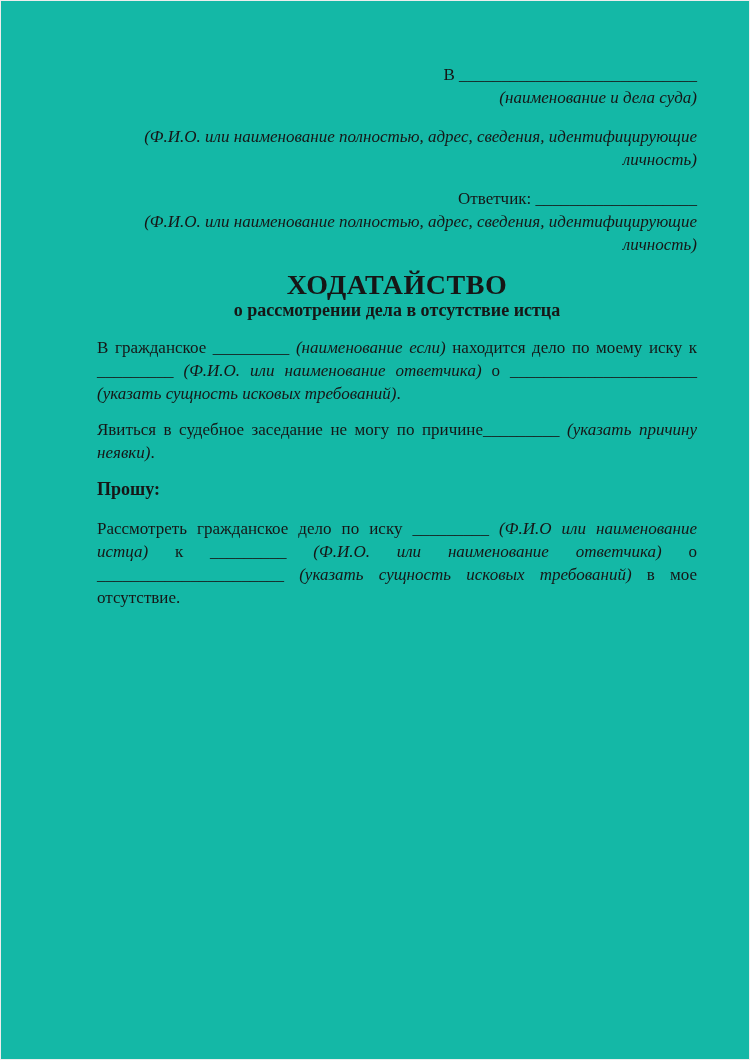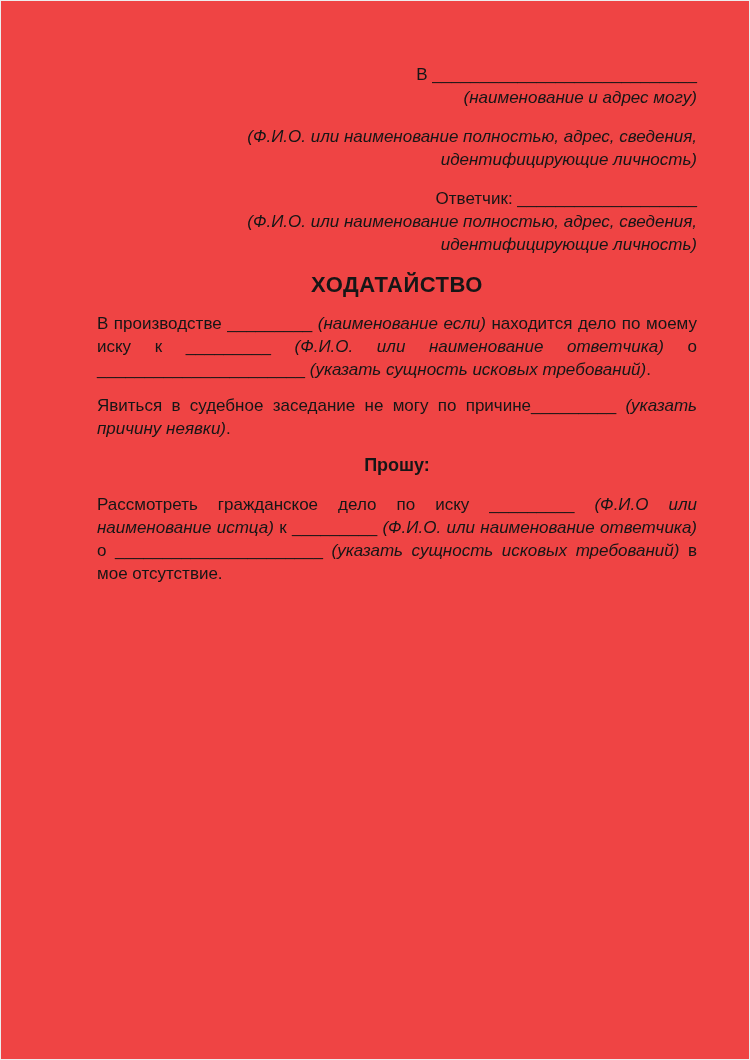--- a/index.html
+++ b/index.html
@@ -5,24 +5,24 @@
   html, body {
     margin: 0;
     padding: 0;
     background: #ffffff;
   }
   .page {
     position: relative;
     width: 750px;
     height: 1060px;
     box-sizing: border-box;
-    background: #ef4444;
+    background: #14b8a6;
     border: 1px solid #ededed;
     padding: 62px 52px 0 96px;
-    font-family: Liberation Sans, sans-serif;
+    font-family: Liberation Serif, serif;
     font-size: 17px;
     line-height: 23px;
     color: #161616;
   }
   
   .doc-header {
     text-align: right;
   }
   .field-line {
     white-space: nowrap;
@@ -31,67 +31,68 @@
     font-style: italic;
     margin-bottom: 16px;
   }
   
   .title-block {
     text-align: center;
     font-weight: bold;
     margin: 0 0 14px 0;
   }
   .doc-title {
-    font-size: 22px;
+    font-size: 28px;
     line-height: 26px;
     letter-spacing: 0.5px;
   }
   .doc-subtitle {
     font-size: 18px;
     line-height: 24px;
   }
   
   .para {
     margin: 0 0 13px 0;
     text-align: justify;
   }
   .para .it {
     font-style: italic;
   }
   .request-heading {
-    text-align: center;
+    text-align: left;
     font-weight: bold;
     font-size: 18px;
     line-height: 24px;
     margin: 4px 0 16px 0;
   }
   .signature {
     margin-top: 48px;
   }
 </style>
 </head>
 <body>
 
 <div class="page">
 
   <div class="doc-header">
     <div class="field-line">В ____________________________</div>
-    <div class="caption">(наименование и адрес могу)</div>
+    <div class="caption">(наименование и дела суда)</div>
 
     <div class="caption">(Ф.И.О. или наименование полностью, адрес, сведения, идентифицирующие личность)</div>
 
     <div class="field-line">Ответчик: ___________________</div>
     <div class="caption">(Ф.И.О. или наименование полностью, адрес, сведения, идентифицирующие личность)</div>
   </div>
 
   <div class="title-block">
     <div class="doc-title">ХОДАТАЙСТВО</div>
+    <div class="doc-subtitle">о рассмотрении дела в отсутствие истца</div>
   </div>
 
-  <p class="para"><span>В производстве _________ </span><span class="it">(наименование если)</span><span> находится дело по моему иску к _________ </span><span class="it">(Ф.И.О. или наименование ответчика)</span><span> о ______________________ </span><span class="it">(указать сущность исковых требований)</span><span>.</span></p>
+  <p class="para"><span>В гражданское _________ </span><span class="it">(наименование если)</span><span> находится дело по моему иску к _________ </span><span class="it">(Ф.И.О. или наименование ответчика)</span><span> о ______________________ </span><span class="it">(указать сущность исковых требований)</span><span>.</span></p>
 
   <p class="para"><span>Явиться в судебное заседание не могу по причине_________ </span><span class="it">(указать причину неявки)</span><span>.</span></p>
 
 
   <div class="request-heading">Прошу:</div>
 
   <p class="para"><span>Рассмотреть гражданское дело по иску _________ </span><span class="it">(Ф.И.О или наименование истца)</span><span> к _________ </span><span class="it">(Ф.И.О. или наименование ответчика)</span><span> о ______________________ </span><span class="it">(указать сущность исковых требований)</span><span> в мое отсутствие.</span></p>
 
 
 </div>

